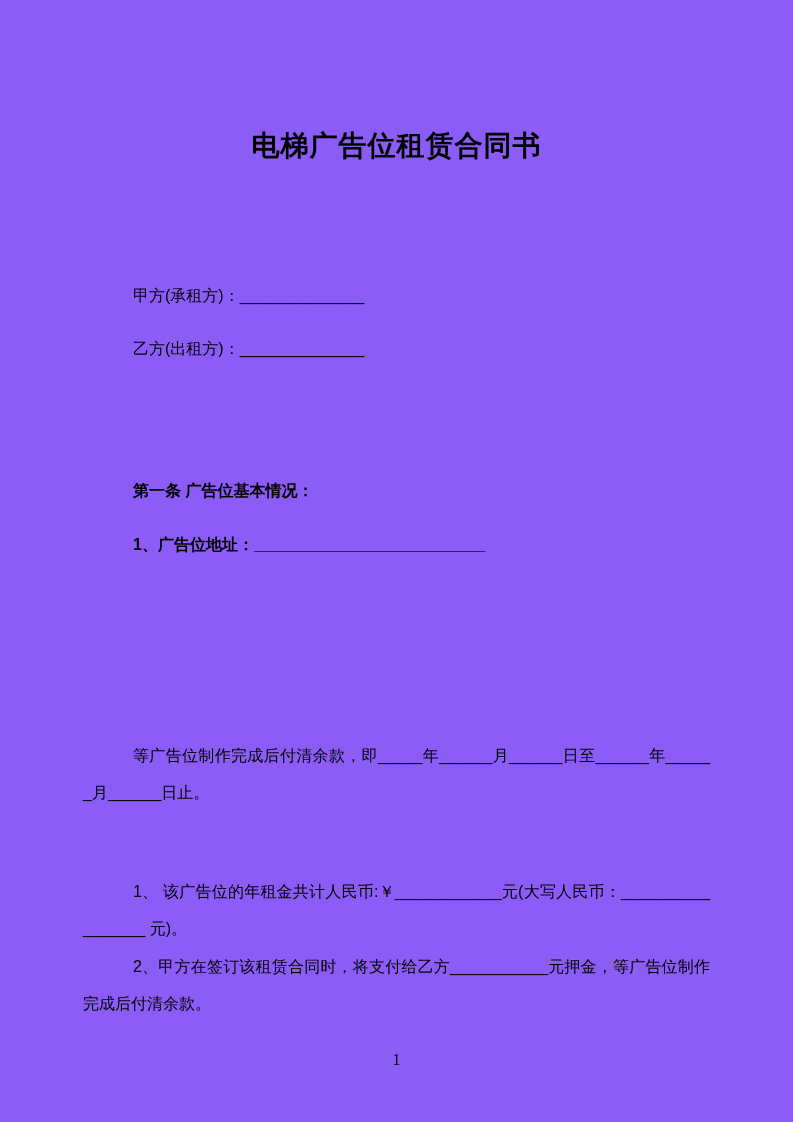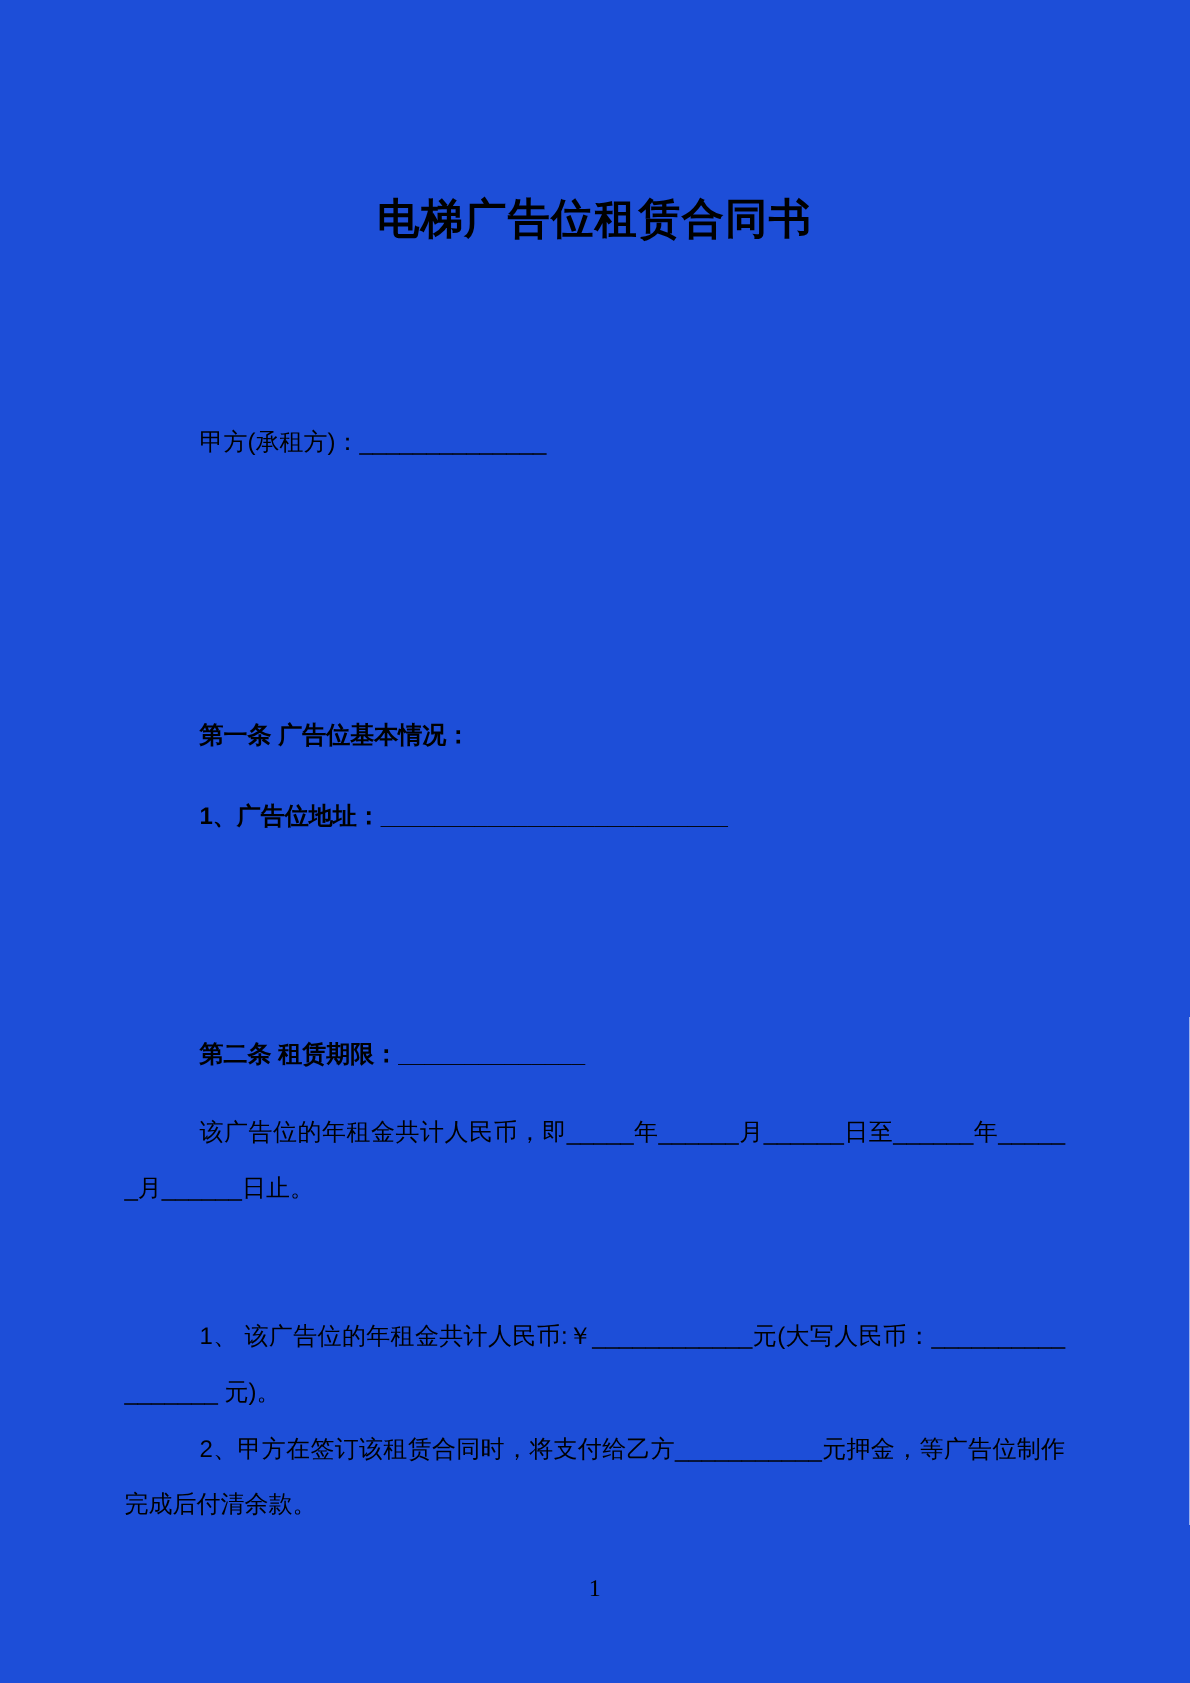--- a/index.html
+++ b/index.html
@@ -5,21 +5,21 @@
   html, body {
     margin: 0;
     padding: 0;
     background: #ffffff;
   }
   .page {
     position: relative;
     width: 793px;
     height: 1122px;
     margin: 0 auto;
-    background: #1d4ed8;
+    background: #8b5cf6;
     color: #000000;
     font-family: "Liberation Sans", "DejaVu Sans", sans-serif;
     overflow: hidden;
   }
   .title {
     position: absolute;
     top: 126px;
     left: 0;
     width: 100%;
     margin: 0;
@@ -58,31 +58,31 @@
 </style>
 </head>
 <body>
 
 <div class="page">
 
   <h1 class="title">电梯广告位租赁合同书</h1>
 
   <p class="para indent" style="top:277px">甲方(承租方)：______________</p>
 
+  <p class="para indent" style="top:330px">乙方(出租方)：______________</p>
 
 
   <p class="para indent bold" style="top:472px">第一条 广告位基本情况：</p>
 
   <p class="para indent bold" style="top:526px">1、广告位地址：__________________________</p>
 
 
 
-  <p class="para indent bold" style="top:685px">第二条 租赁期限：______________</p>
 
-  <p class="para indent" style="top:737px">该广告位的年租金共计人民币，即_____年______月______日至______年______月______日止。</p>
+  <p class="para indent" style="top:737px">等广告位制作完成后付清余款，即_____年______月______日至______年______月______日止。</p>
 
 
   <p class="para indent" style="top:873px">1、 该广告位的年租金共计人民币:￥____________元(大写人民币：_________________ 元)。</p>
 
   <p class="para indent" style="top:948px">2、甲方在签订该租赁合同时，将支付给乙方___________元押金，等广告位制作完成后付清余款。</p>
 
   <div class="page-number">1</div>
 
 </div>
 

